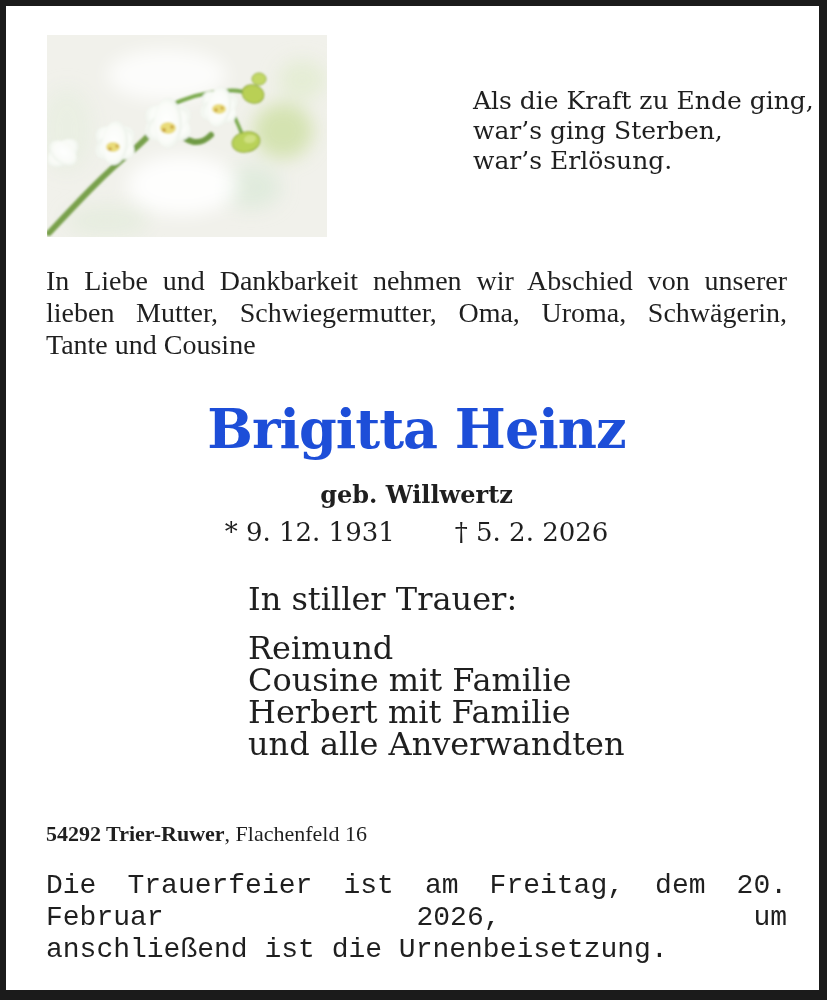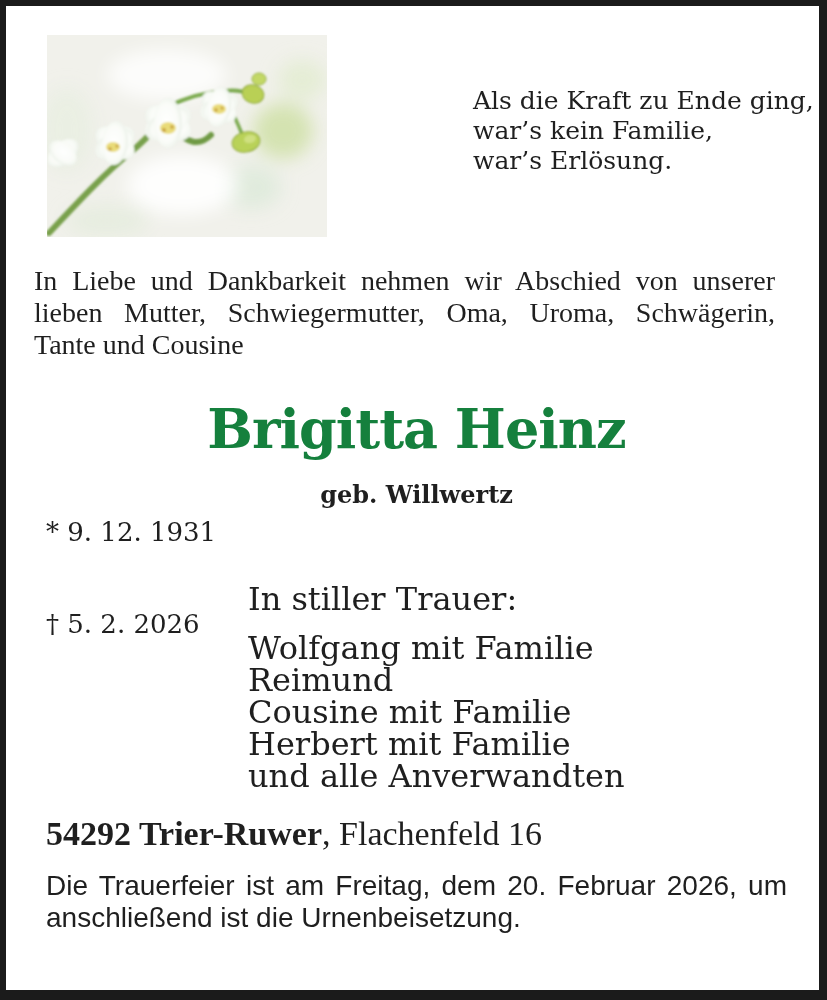--- a/index.html
+++ b/index.html
@@ -24,81 +24,80 @@
   .photo svg { display: block; width: 100%; height: 100%; }
 
   .verse {
     left: 467px; top: 80px;
     font-size: 25px;
     line-height: 30px;
     text-align: left;
   }
 
   .intro {
-    left: 28px; top: 259px;
+    left: 40px; top: 259px;
     width: 741px;
     font-family: "Liberation Serif", serif;
     font-size: 28px;
     line-height: 32px;
   }
   .jline { text-align: justify; text-align-last: justify; }
   .jline.last { text-align-last: left; }
 
   .name {
     left: 40px; top: 392px;
     width: 741px;
     margin: 0;
     text-align: center;
     font-family: "DejaVu Serif", serif;
     font-weight: bold;
     font-size: 54px;
     line-height: 62px;
     letter-spacing: -1px;
-    color: #15803d;
+    color: #1d4ed8;
   }
 
   .maiden {
     left: 40px; top: 474px;
     width: 741px;
     text-align: center;
     font-size: 24px;
     line-height: 30px;
     font-weight: bold;
   }
 
   .dates {
     left: 40px; top: 510px;
     width: 741px;
     display: flex;
     justify-content: center;
     gap: 60px;
     font-size: 26px;
     line-height: 32px;
-    flex-direction: column;
   }
 
   .mourning {
     left: 242px; top: 577px;
     font-size: 32px;
     line-height: 32px;
   }
   .mourners { margin-top: 17px; }
 
   .address {
     left: 40px; top: 812px;
     font-family: "Liberation Serif", serif;
-    font-size: 34px;
+    font-size: 22px;
     line-height: 32px;
   }
   .address .bold { font-weight: bold; }
 
   .funeral {
     left: 40px; top: 864px;
     width: 741px;
-    font-family: Liberation Sans, sans-serif;
+    font-family: Liberation Mono, monospace;
     font-size: 28px;
     line-height: 32px;
   }
 </style>
 </head>
 <body>
 
 <div class="page">
 
   <div class="abs photo">
@@ -177,21 +176,21 @@
         <ellipse cx="212" cy="44" rx="7" ry="6" fill="#c3d866" stroke="#95af3f" stroke-width="1"></ellipse>
         <ellipse cx="206" cy="59" rx="11" ry="9" transform="rotate(18 206 59)" fill="#b9d055" stroke="#8fa93e" stroke-width="1"></ellipse>
         <ellipse cx="199" cy="107" rx="14" ry="10" transform="rotate(-12 199 107)" fill="#b9d259" stroke="#8fa93e" stroke-width="1"></ellipse>
         <ellipse cx="203" cy="104" rx="6" ry="4" transform="rotate(-12 203 104)" fill="#d2e184" opacity="0.9"></ellipse>
       </g>
     </svg>
   </div>
 
   <div class="abs verse">
     <div>Als die Kraft zu Ende ging,</div>
-    <div>war’s kein Familie,</div>
+    <div>war’s ging Sterben,</div>
     <div>war’s Erlösung.</div>
   </div>
 
   <div class="abs intro">
     <div class="jline">In Liebe und Dankbarkeit nehmen wir Abschied von unserer</div>
     <div class="jline">lieben Mutter, Schwiegermutter, Oma, Uroma, Schwägerin,</div>
     <div class="jline last">Tante und Cousine</div>
   </div>
 
   <h1 class="abs name">Brigitta Heinz</h1>
@@ -199,21 +198,20 @@
   <div class="abs maiden">geb. Willwertz</div>
 
   <div class="abs dates">
     <span>* 9. 12. 1931</span>
     <span>† 5. 2. 2026</span>
   </div>
 
   <div class="abs mourning">
     <div>In stiller Trauer:</div>
     <div class="mourners">
-      <div>Wolfgang mit Familie</div>
       <div>Reimund</div>
       <div>Cousine mit Familie</div>
       <div>Herbert mit Familie</div>
       <div>und alle Anverwandten</div>
     </div>
   </div>
 
   <div class="abs address">
     <span class="bold">54292 Trier-Ruwer</span><span>, Flachenfeld 16</span>
   </div>

